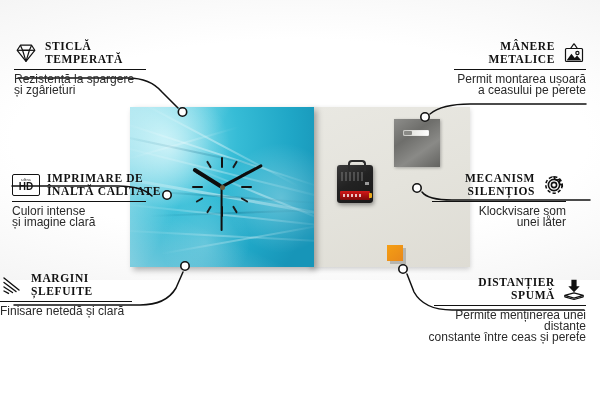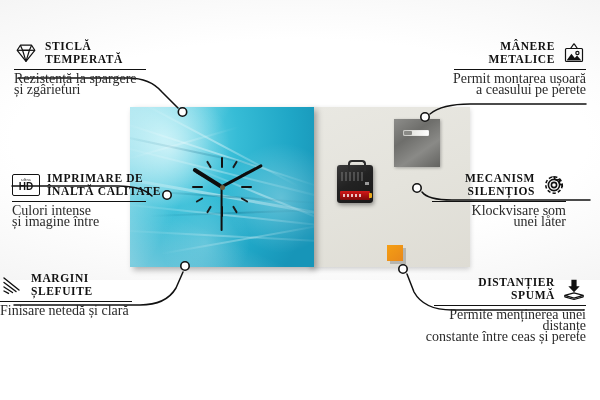--- a/index.html
+++ b/index.html
@@ -111,22 +111,22 @@
   .feat{position:absolute;}
   .feat .head{display:flex;align-items:center;gap:7px;}
   .feat.right .head{justify-content:flex-end;}
   .feat .title{
     font-family:"Liberation Serif",serif;
     font-weight:700;font-size:11.5px;line-height:13px;
     letter-spacing:.6px;color:#111;text-transform:uppercase;
   }
   .feat .rule{height:1.4px;background:#111;margin:3px 0 4px 0;}
   .feat .desc{
-    font-family:Liberation Serif, serif;
-    font-size:14px;line-height:10.6px;color:#2a2a2a;
+    font-family:Liberation Sans, sans-serif;
+    font-size:12px;line-height:10.6px;color:#2a2a2a;
   }
   .feat.right .title,.feat.right .desc{text-align:right;}
   .ico{width:24px;height:24px;flex:0 0 24px;display:block;}
   .ico svg{display:block;width:24px;height:24px;}
 
   .hd-badge{
     width:26px;height:20px;flex:0 0 26px;border:1.3px solid #111;border-radius:2px;
     display:flex;flex-direction:column;align-items:center;justify-content:center;line-height:1;
   }
   .hd-badge .u{font-family:"Liberation Sans",sans-serif;font-size:4.2px;letter-spacing:.3px;color:#111;}
@@ -277,21 +277,21 @@
         <span class="h">HD</span>
       </span>
       <span class="title">
         <span>IMPRIMARE DE</span><br>
         <span>ÎNALTĂ CALITATE</span>
       </span>
     </div>
     <div class="rule" style="width:134px;"></div>
     <div class="desc">
       <span>Culori intense</span><br>
-      <span>și imagine între</span>
+      <span>și imagine clară</span>
     </div>
   </div>
 
   <div class="feat left" style="left:0;top:272px;width:150px;">
     <div class="head">
       <span class="ico">
         <svg viewBox="0 0 24 24">
             <g fill="none" stroke="#111" stroke-width="1.4" stroke-linecap="round">
           <path d="M4,5 L19,17"></path>
               <path d="M4,9.5 L16,18.5"></path>

